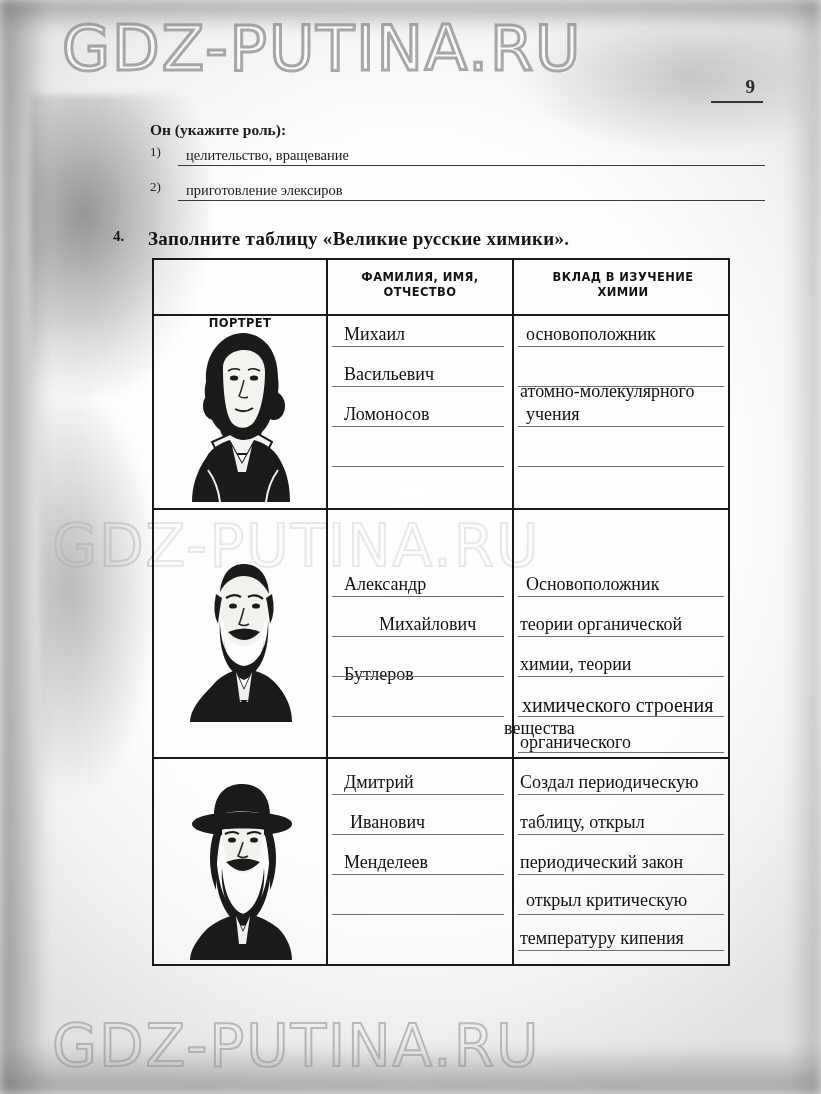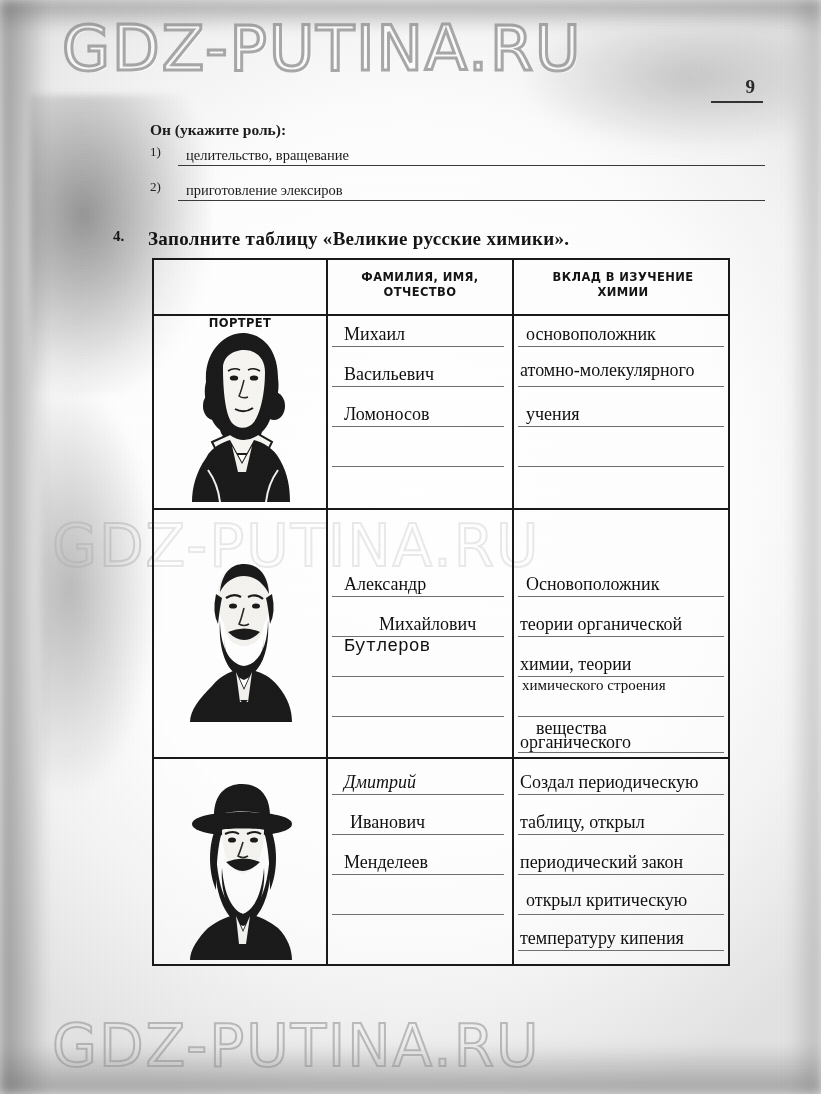--- a/index.html
+++ b/index.html
@@ -328,21 +328,21 @@
     <div class="cell-text" style="left:190px; top:64px;">Михаил</div>
     <div class="wline" style="left:178px; top:86px; width:172px;"></div>
     <div class="cell-text" style="left:190px; top:104px;">Васильевич</div>
     <div class="wline" style="left:178px; top:126px; width:172px;"></div>
     <div class="cell-text" style="left:190px; top:144px;">Ломоносов</div>
     <div class="wline" style="left:178px; top:166px; width:172px;"></div>
     <div class="wline" style="left:178px; top:206px; width:172px;"></div>
 
     <div class="cell-text" style="left:372px; top:64px;">основоположник</div>
     <div class="wline" style="left:364px; top:86px; width:206px;"></div>
-    <div class="cell-text" style="left:366px; top:100px;">атомно-молекулярного</div>
+    <div class="cell-text" style="left:366px; top:121px;">атомно-молекулярного</div>
     <div class="wline" style="left:364px; top:126px; width:206px;"></div>
     <div class="cell-text" style="left:372px; top:144px;">учения</div>
     <div class="wline" style="left:364px; top:166px; width:206px;"></div>
     <div class="wline" style="left:364px; top:206px; width:206px;"></div>
 
     <div class="portrait" style="top:292px;">
       <svg viewBox="0 0 146 170" width="146" height="170">
         <g fill="#1b1b1b">
 
           <path d="M50 44 C50 22 62 12 76 12 C92 12 102 24 102 46 C102 58 100 66 96 72
@@ -374,31 +374,31 @@
           <path d="M68 120 L76 138 L84 120 L80 150 L72 150 Z" fill="#f2f0ec"></path>
           <path d="M72 148 q4 6 8 0" fill="#1b1b1b"></path>
         </g>
       </svg>
     </div>
 
     <div class="cell-text" style="left:190px; top:314px;">Александр</div>
     <div class="wline" style="left:178px; top:336px; width:172px;"></div>
     <div class="cell-text" style="left:190px; top:354px;margin-left:35px;">Михайлович</div>
     <div class="wline" style="left:178px; top:376px; width:172px;"></div>
-    <div class="cell-text" style="left:190px; top:376px;font-family:Liberation Mono, monospace;">Бутлеров</div>
+    <div class="cell-text" style="left:190px; top:404px;">Бутлеров</div>
     <div class="wline" style="left:178px; top:416px; width:172px;"></div>
     <div class="wline" style="left:178px; top:456px; width:172px;"></div>
 
     <div class="cell-text" style="left:372px; top:314px;">Основоположник</div>
     <div class="wline" style="left:364px; top:336px; width:206px;"></div>
     <div class="cell-text" style="left:366px; top:354px;">теории органической</div>
     <div class="wline" style="left:364px; top:376px; width:206px;"></div>
     <div class="cell-text" style="left:366px; top:394px;">химии, теории</div>
     <div class="wline" style="left:364px; top:416px; width:206px;"></div>
-    <div class="cell-text" style="left:368px; top:417px; font-size:15px;text-align:center;">химического строения</div>
+    <div class="cell-text" style="left:368px; top:434px; font-size:20px;text-align:center;">химического строения</div>
     <div class="wline" style="left:364px; top:456px; width:206px;"></div>
     <div class="cell-text" style="left:366px; top:472px;">органического</div>
     <div class="wline" style="left:364px; top:492px; width:206px;"></div>
     <div class="cell-text" style="left:376px; top:-9999px;"></div>
 
     <div class="portrait" style="top:510px;">
       <svg viewBox="0 0 146 190" width="146" height="190">
         <g fill="#1b1b1b">
 
           <path d="M24 54 C24 46 48 42 74 42 C100 42 124 46 124 54 C124 62 100 66 74 66 C48 66 24 62 24 54 Z"></path>
@@ -422,37 +422,37 @@
           <path d="M54 98 C52 124 62 148 75 154 C88 148 98 124 96 98
                    C94 124 86 140 75 144 C64 140 56 124 54 98 Z"></path>
 
           <path d="M40 158 C50 150 62 146 68 144 L75 160 L82 144 C90 146 100 150 110 158
                    C120 168 124 180 124 190 L22 190 C22 180 30 168 40 158 Z"></path>
           <path d="M68 146 L75 162 L82 146 L78 174 L71 174 Z" fill="#f2f0ec"></path>
         </g>
       </svg>
     </div>
 
-    <div class="cell-text" style="left:190px; top:512px;font-style:italic;">Дмитрий</div>
+    <div class="cell-text" style="left:190px; top:512px;">Дмитрий</div>
     <div class="wline" style="left:178px; top:534px; width:172px;"></div>
     <div class="cell-text" style="left:196px; top:552px;">Иванович</div>
     <div class="wline" style="left:178px; top:574px; width:172px;"></div>
     <div class="cell-text" style="left:190px; top:592px;">Менделеев</div>
     <div class="wline" style="left:178px; top:614px; width:172px;"></div>
     <div class="wline" style="left:178px; top:654px; width:172px;"></div>
 
     <div class="cell-text" style="left:366px; top:512px;">Создал периодическую</div>
     <div class="wline" style="left:364px; top:534px; width:206px;"></div>
     <div class="cell-text" style="left:366px; top:552px;">таблицу, открыл</div>
     <div class="wline" style="left:364px; top:574px; width:206px;"></div>
     <div class="cell-text" style="left:366px; top:592px;">периодический закон</div>
     <div class="wline" style="left:364px; top:614px; width:206px;"></div>
     <div class="cell-text" style="left:372px; top:630px;">открыл критическую</div>
     <div class="wline" style="left:364px; top:654px; width:206px;"></div>
     <div class="cell-text" style="left:366px; top:668px;">температуру кипения</div>
     <div class="wline" style="left:364px; top:690px; width:206px;"></div>
 
   </div>
 
-  <div class="cell-text" style="position:absolute; left:536px; top:718px;">вещества</div>
+  <div class="cell-text" style="position:absolute; left:504px; top:718px;">вещества</div>
 
   <div class="grain"></div>
 </div>
 
 </body></html>

